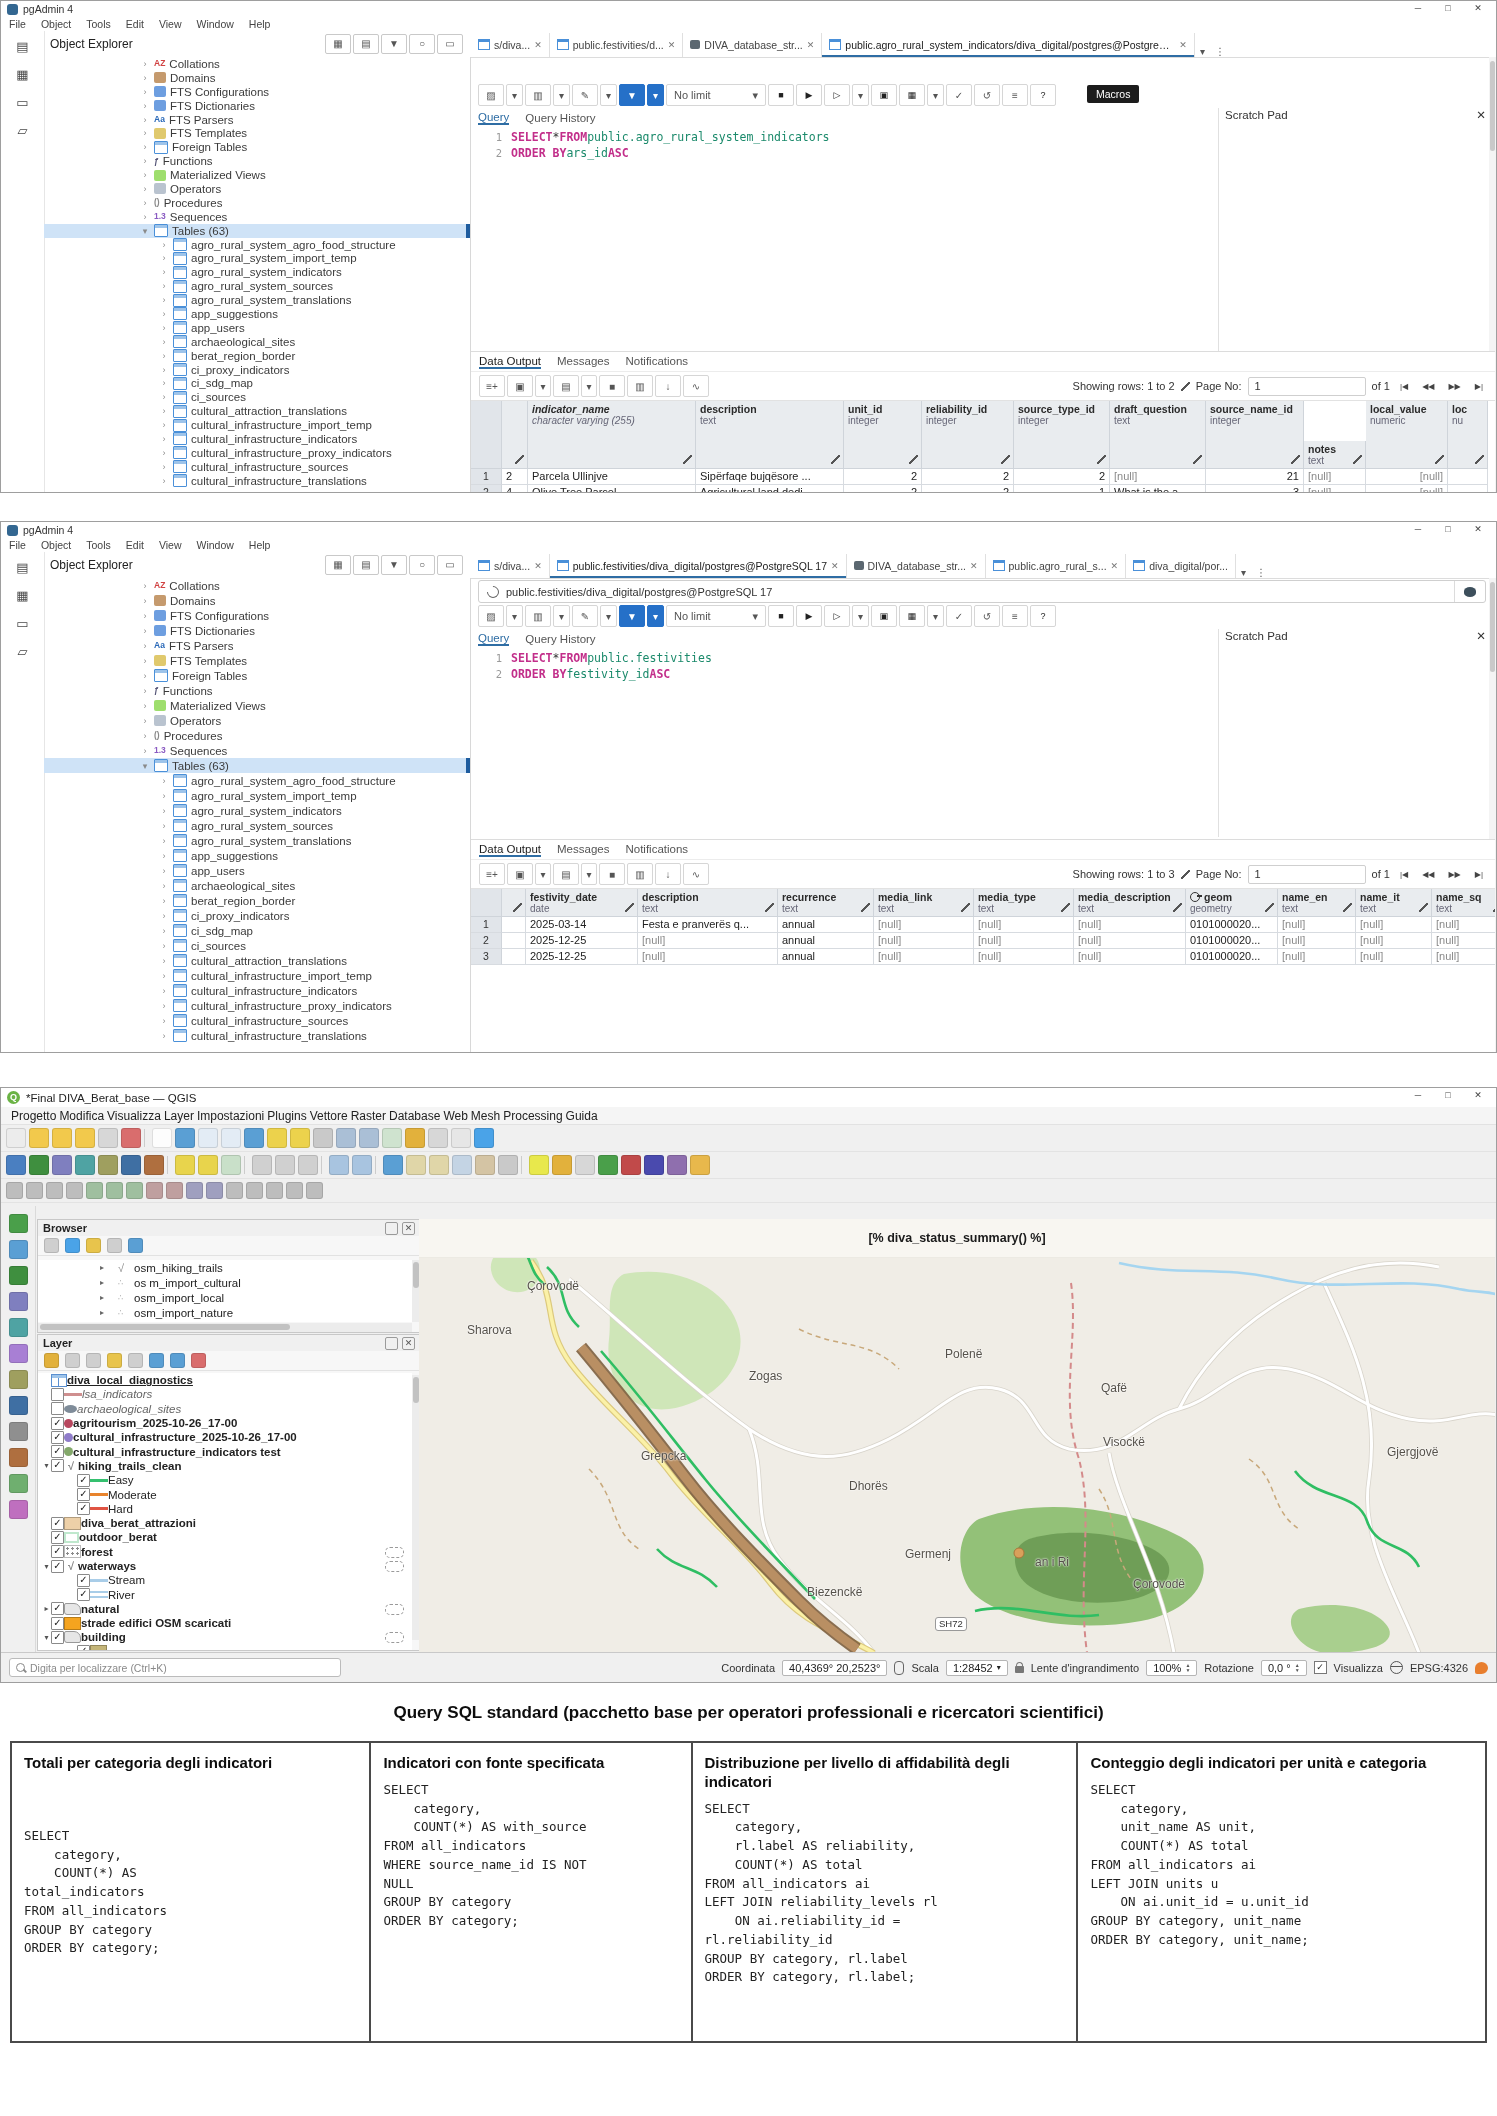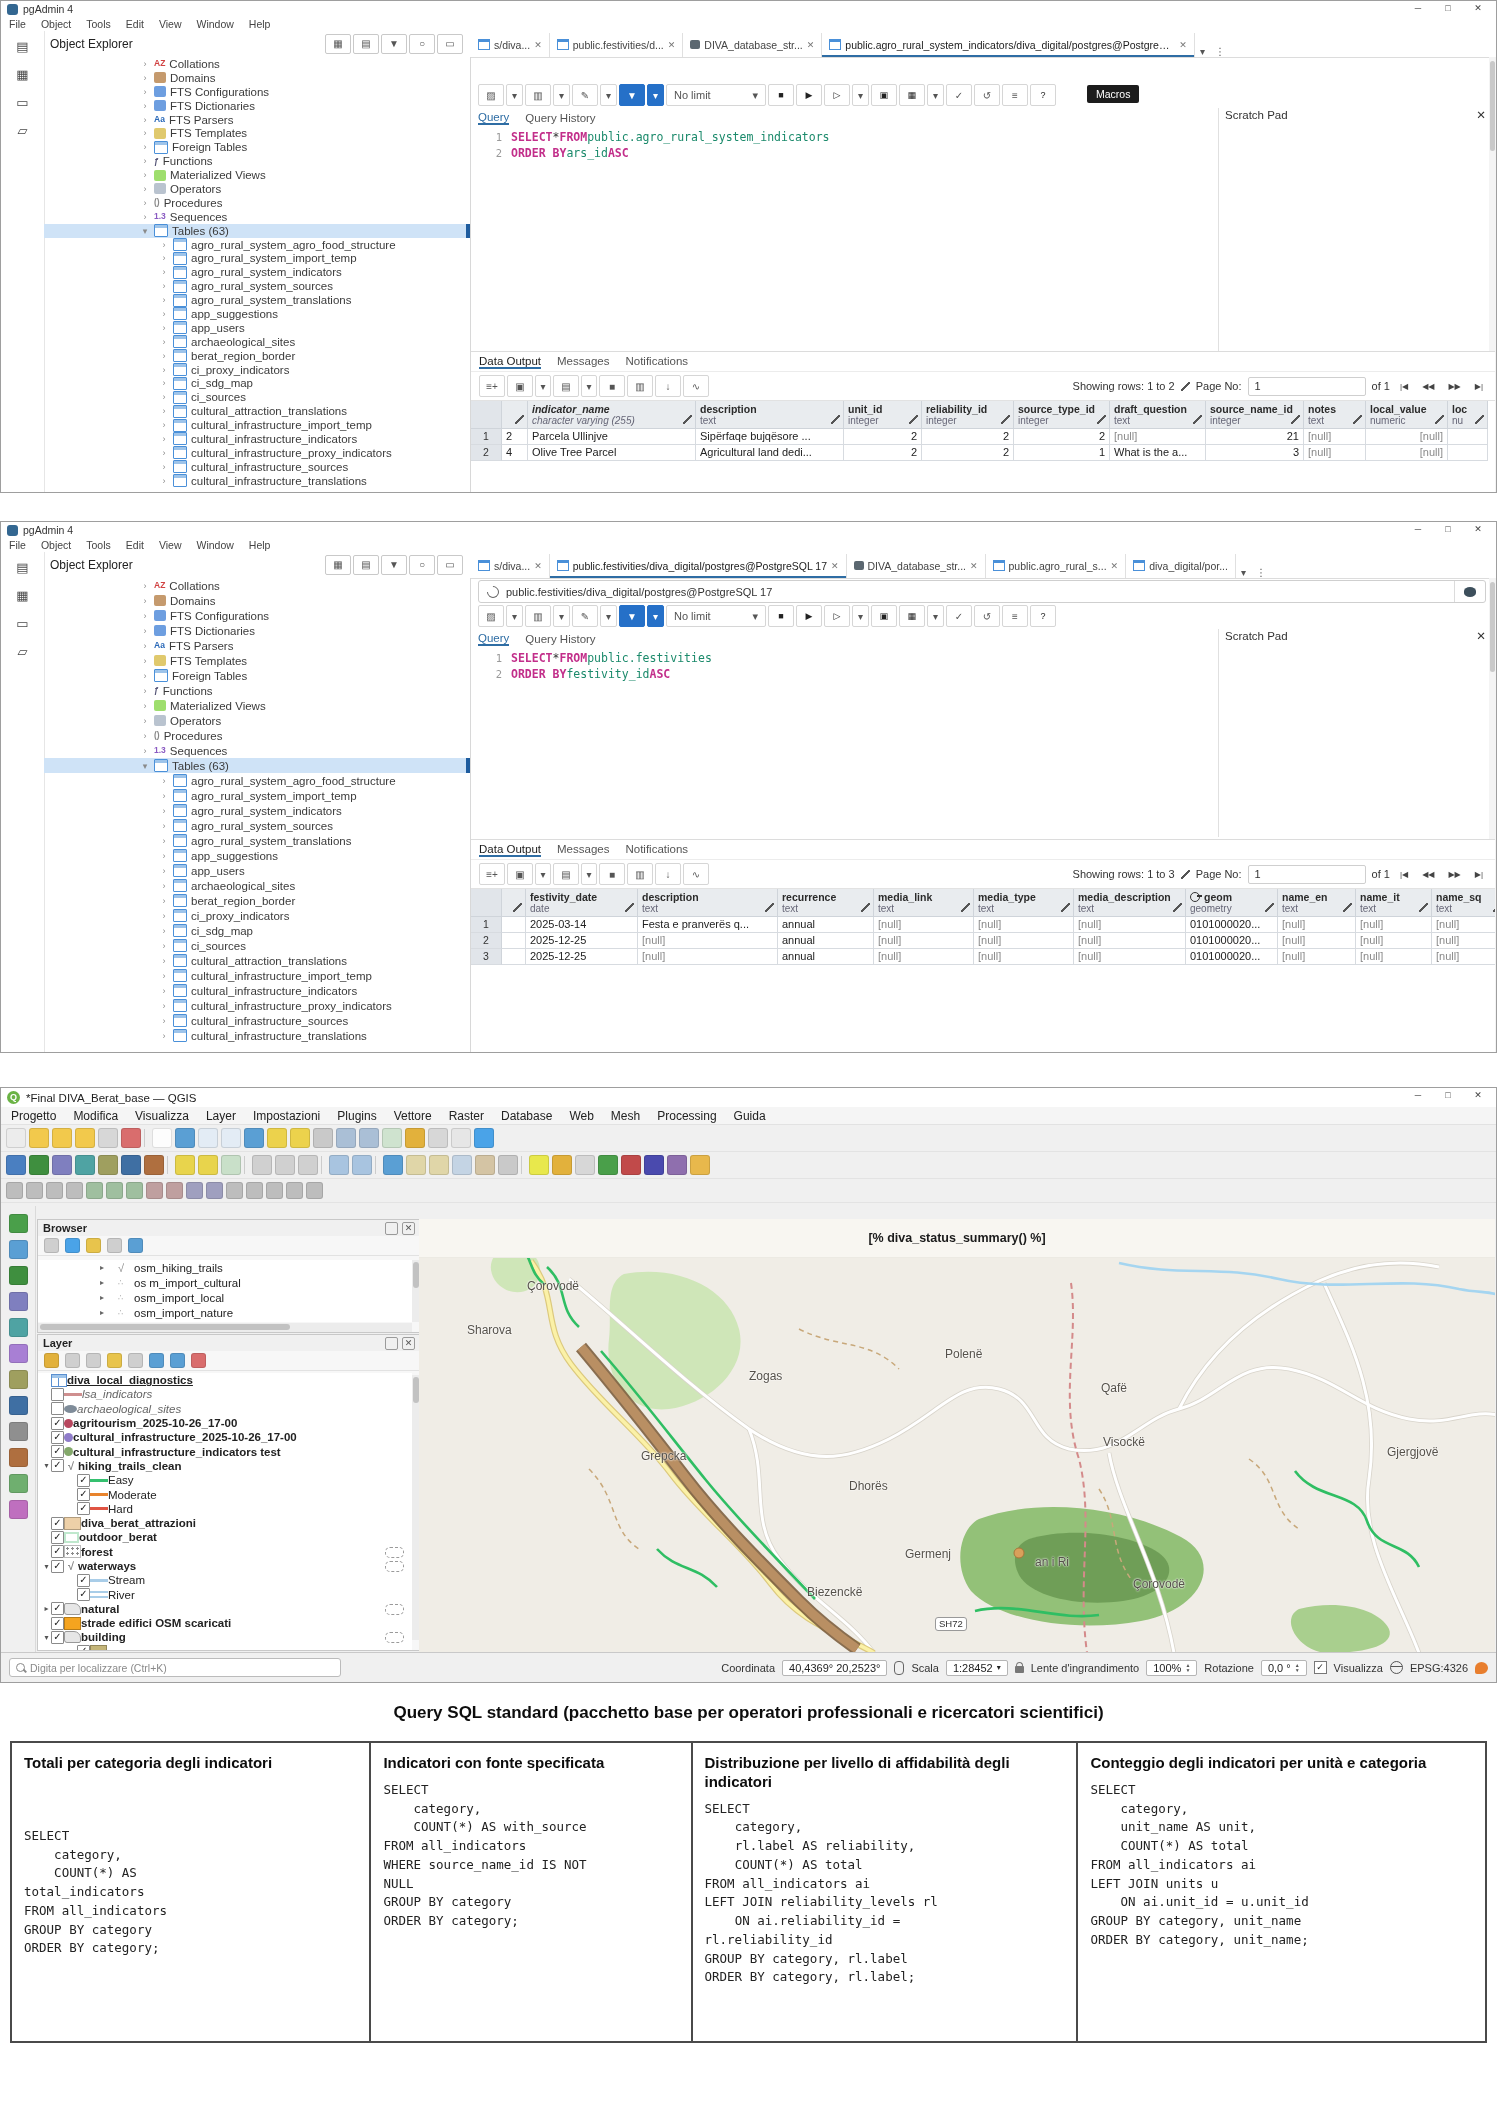--- a/index.html
+++ b/index.html
@@ -88,21 +88,21 @@
   .gc{border-right:1px solid #d7dbe0;border-bottom:1px solid #d7dbe0;font-size:11px;color:#222;padding:0 4px;line-height:15px;white-space:nowrap;overflow:hidden;}
   .gc.num{text-align:right;}
   .gc.nullv{color:#8a8a8a;}
   .keyic{width:8px;height:8px;border:1.5px solid #333;border-radius:50%;position:relative;flex:none;}
   .keyic:after{content:"";position:absolute;left:6px;top:2px;width:5px;height:2px;background:#333;}
 
   
   #qgis{position:absolute;top:1087px;left:0;width:1495px;height:594px;border:1px solid #9e9e9e;background:#f0f0f0;overflow:hidden;}
   .qtitle{height:19px;background:#fff;display:flex;align-items:center;gap:6px;padding-left:6px;font-size:11.5px;color:#222;}
   .qlogo{width:13px;height:13px;border-radius:50%;background:#6bb345;color:#fff;font-size:9px;font-weight:bold;text-align:center;line-height:13px;}
-  .qmenu{height:17px;display:flex;gap:17px;align-items:center;padding-left:10px;font-size:12px;color:#222;background:#f5f5f5;border-bottom:1px solid #e2e2e2;}
+  .qmenu{height:17px;display:flex;gap:3px;align-items:center;padding-left:10px;font-size:12px;color:#222;background:#f5f5f5;border-bottom:1px solid #e2e2e2;}
   .qtb{display:flex;align-items:center;gap:3px;padding:3px 5px;border-bottom:1px solid #e3e3e3;}
   .qico{width:20px;height:20px;border-radius:3px;flex:none;box-shadow:inset 0 0 0 1px rgba(0,0,0,.12);}
   .qtb.small .qico{width:17px;height:17px;}
   .qsep{width:4px;height:18px;border-left:1px solid #cccccc;flex:none;}
   .qrail{position:absolute;left:0;top:118px;width:34px;bottom:29px;border-right:1px solid #dadada;display:flex;flex-direction:column;align-items:center;gap:7px;padding-top:8px;background:#f0f0f0;}
   .qrail .qico{width:19px;height:19px;}
   .panel{position:absolute;left:36px;width:382px;background:#f7f7f7;border:1px solid #c8c8c8;overflow:hidden;}
   #browser-panel{top:131px;height:112px;}
   #layer-panel{top:246px;height:315px;}
   .phead{height:16px;display:flex;align-items:center;font-size:11px;font-weight:bold;color:#222;padding:0 5px;justify-content:space-between;background:#f0f0f0;}
@@ -521,21 +521,21 @@
               <div class="gt">text</div>
               <span class="pencil"></span>
             </div>
             <div class="gh" style="width: 98px; flex: 0 0 auto; box-sizing: border-box;">
               <div class="gl">
                 <span>source_name_id</span>
               </div>
               <div class="gt">integer</div>
               <span class="pencil"></span>
             </div>
-            <div class="gh" style="width: 62px; flex: 0 0 auto; box-sizing: border-box;">
+            <div class="gh" style="width: 62px; flex: 0 0 auto; box-sizing: border-box; margin-top: 40px;">
               <div class="gl">
                 <span>notes</span>
               </div>
               <div class="gt">text</div>
               <span class="pencil"></span>
             </div>
             <div class="gh" style="width: 82px; flex: 0 0 auto; box-sizing: border-box;">
               <div class="gl">
                 <span>local_value</span>
               </div>

